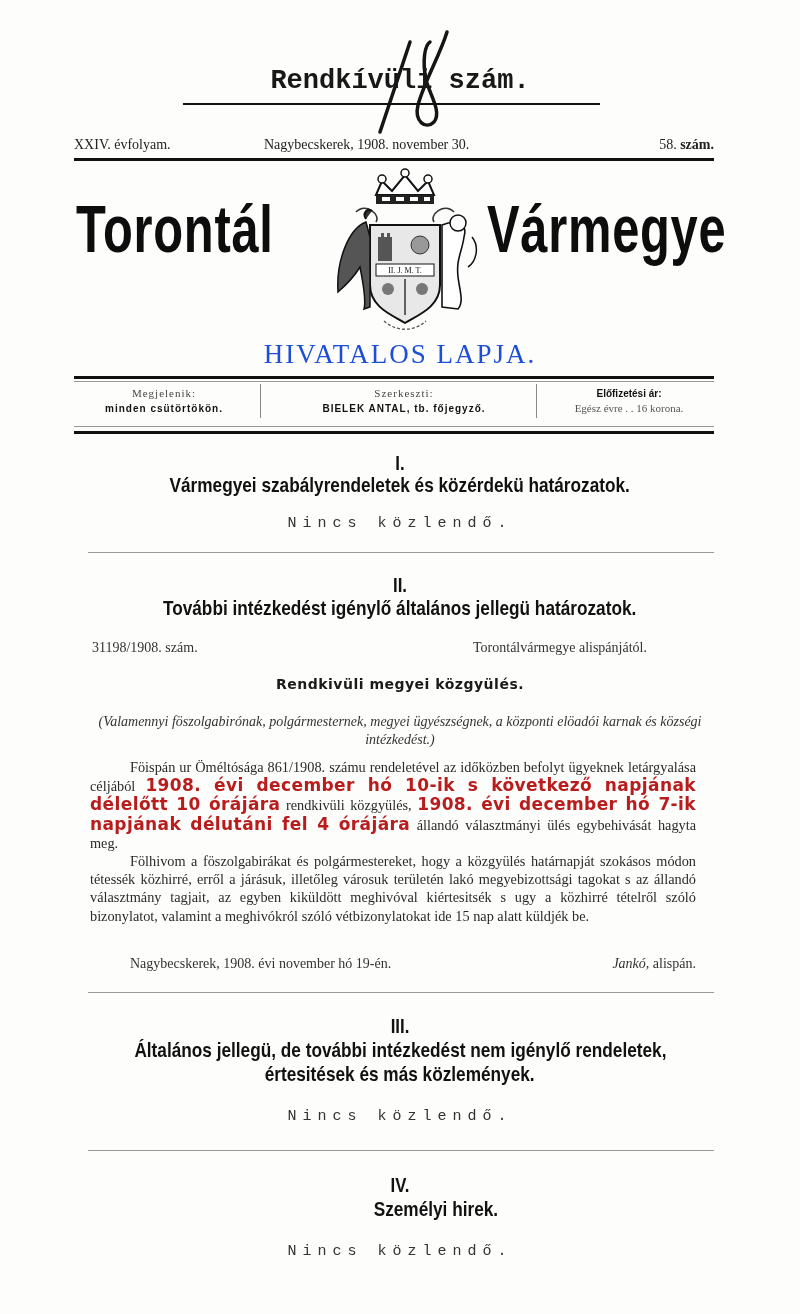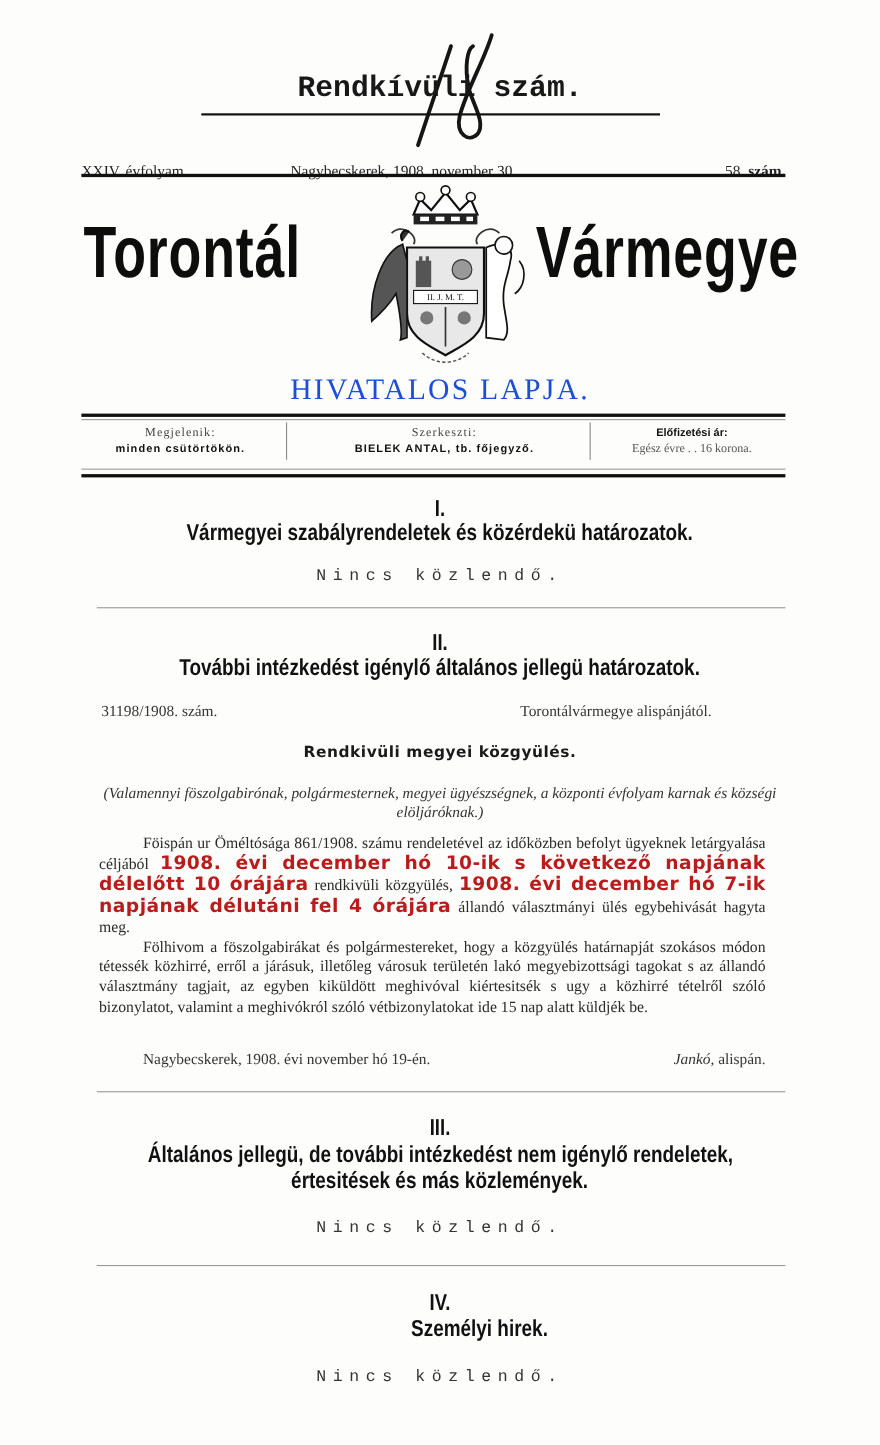--- a/index.html
+++ b/index.html
@@ -23,21 +23,21 @@
     font-family: "Liberation Mono", "DejaVu Sans Mono", monospace;
     font-size: 27px; font-weight: bold; letter-spacing: 0px;
     color: #181818;
   }
   .special-rule { top: 103px; left: 183px; width: 417px; height: 2px; background: #111; }
 
   .masthead-meta {
     top: 137px; left: 74px; width: 640px; height: 20px;
     font-size: 14px; color: #222;
   }
-  .masthead-meta span { position: absolute; top: 12px; white-space: nowrap; }
+  .masthead-meta span { position: absolute; top: 0; white-space: nowrap; }
   .meta-vol { left: 0; }
   .meta-place { left: 190px; }
   .meta-num { right: 0; }
   .meta-num b { font-weight: bold; }
   .rule-thick { height: 3px; background: #111; }
   .rule-light { height: 1px; background: #999; }
 
   .title-left, .title-right {
     top: 196px;
     font-family: "Liberation Sans", "DejaVu Sans", sans-serif;
@@ -195,21 +195,21 @@
 <div class="abs center sec-title" style="top:472px;"><span class="sec-title-inner">Vármegyei szabályrendeletek és közérdekü határozatok.</span></div>
 <div class="abs center nothing" style="top:515px;">Nincs közlendő.</div>
 <div class="abs rule-light" style="top:552px; left:88px; width:626px;"></div>
 
 <div class="abs center sec-num" style="top:573px;">II.</div>
 <div class="abs center sec-title" style="top:595px;"><span class="sec-title-inner">További intézkedést igénylő általános jellegü határozatok.</span></div>
 <div class="abs ref-left">31198/1908. szám.</div>
 <div class="abs ref-right">Torontálvármegye alispánjától.</div>
 
 <div class="abs center notice-title">Rendkivüli megyei közgyülés.</div>
-<div class="abs addressees">(Valamennyi föszolgabirónak, polgármesternek, megyei ügyészségnek, a központi évfolyam karnak és községi elöljáróknak.)</div>
+<div class="abs addressees">(Valamennyi föszolgabirónak, polgármesternek, megyei ügyészségnek, a központi elöadói karnak és községi intézkedést.)</div>
 
 <div class="abs body-text">
   <p class="indent">
     <span>Föispán ur Öméltósága 861/1908. számu rendeletével az időközben befolyt ügyeknek letárgyalása céljából</span>
     <span class="bold">1908. évi december hó 10-ik s következő napjának délelőtt 10 órájára</span>
     <span>rendkivüli közgyülés,</span>
     <span class="bold">1908. évi december hó 7-ik napjának délutáni fel 4 órájára</span>
     <span>állandó választmányi ülés egybehivását hagyta meg.</span>
   </p>
   <p class="indent">Fölhivom a föszolgabirákat és polgármestereket, hogy a közgyülés határnapját szokásos módon tétessék közhirré, erről a járásuk, illetőleg városuk területén lakó megyebizottsági tagokat s az állandó választmány tagjait, az egyben kiküldött meghivóval kiértesitsék s ugy a közhirré tételről szóló bizonylatot, valamint a meghivókról szóló vétbizonylatokat ide 15 nap alatt küldjék be.</p>

